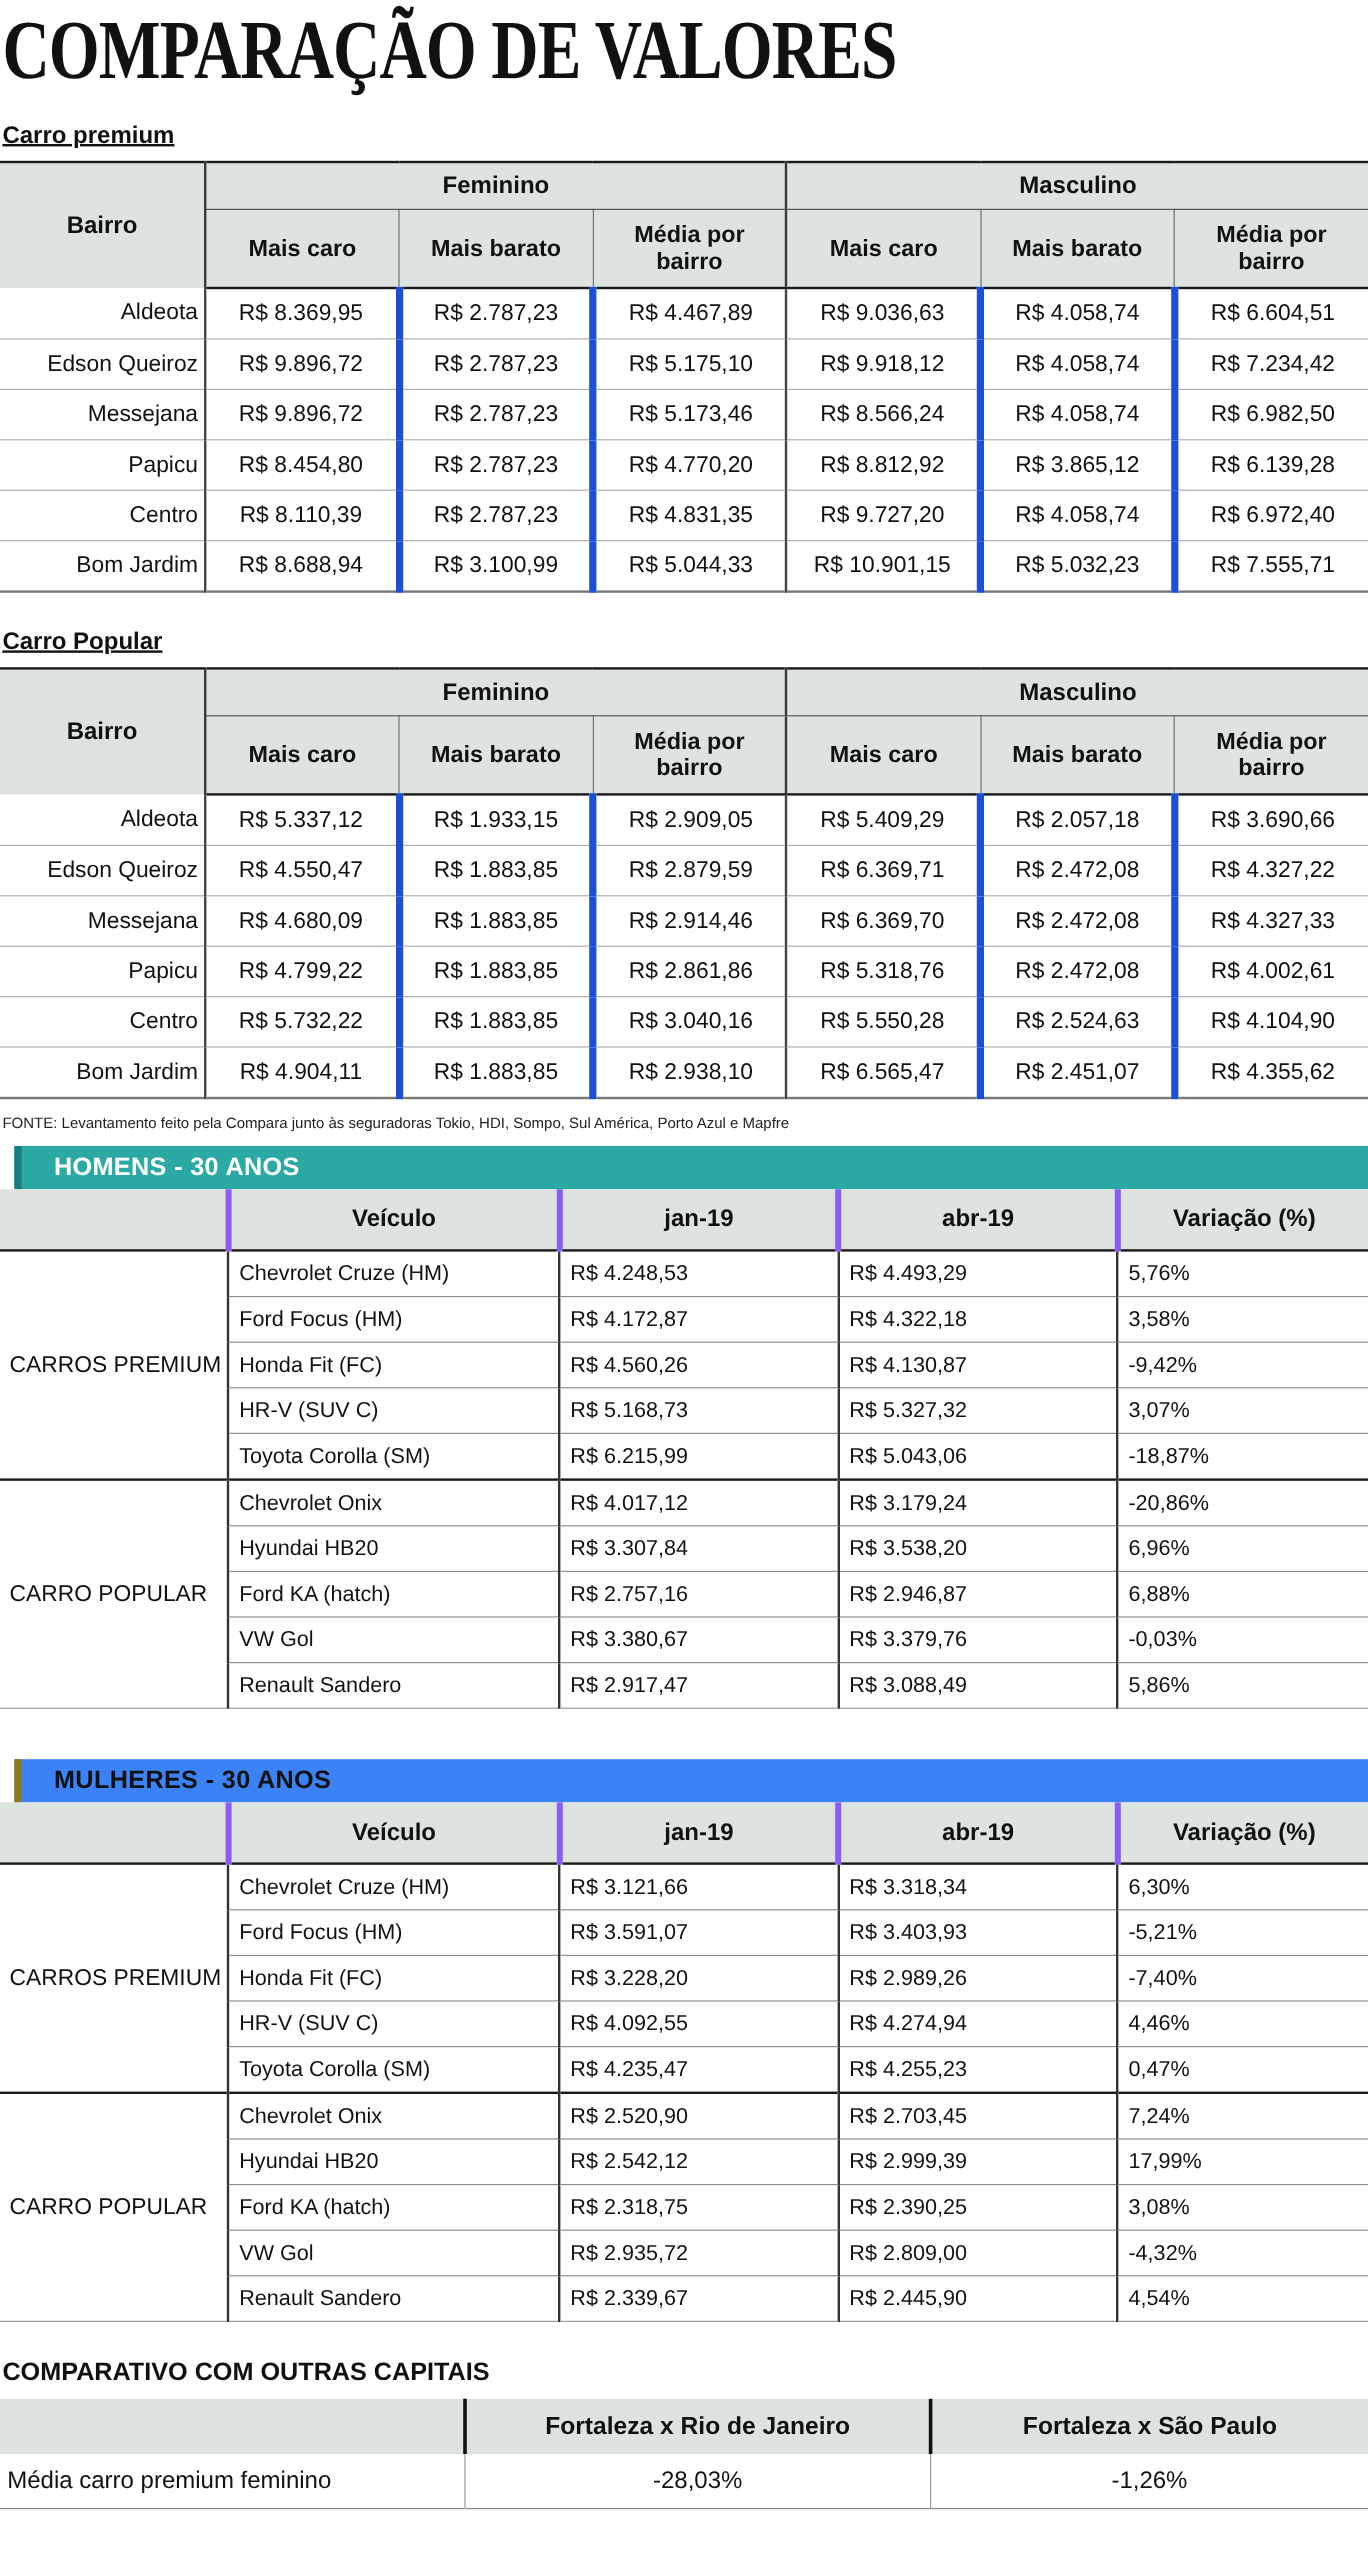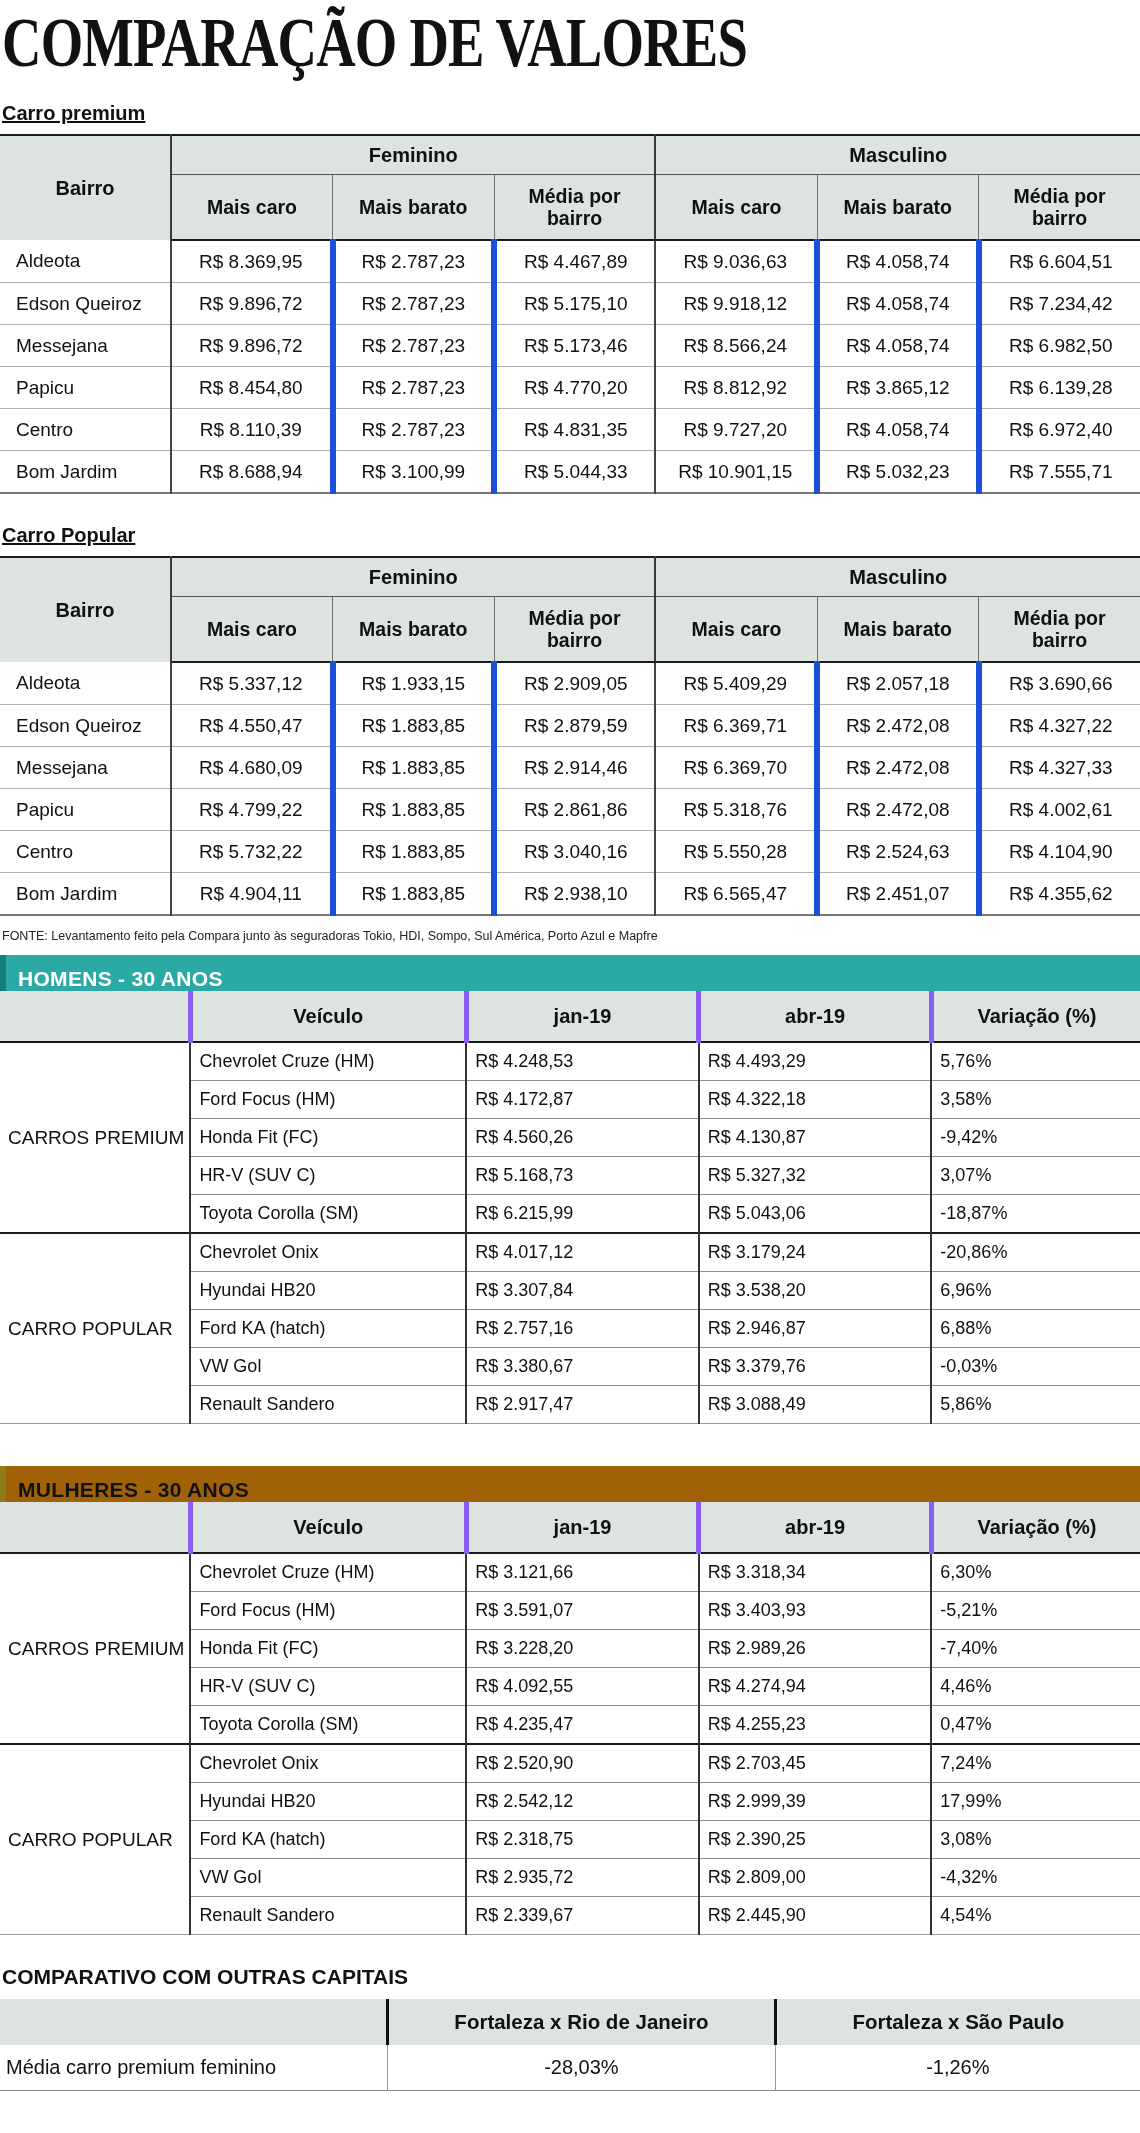--- a/index.html
+++ b/index.html
@@ -48,32 +48,33 @@
   table{border-collapse:collapse;width:100%;table-layout:fixed;}
   .btable{border-top:2px solid #1a1a1a;border-bottom:2px solid #777;}
   .btable thead th{background:#dde3df;font-weight:bold;}
   .btable .corner{font-size:20px;border-right:2px solid #3a3a3a;}
   .btable .grp{font-size:20px;height:36px;border-bottom:1.5px solid #555;}
   .btable .grp.gsplit{border-left:2px solid #3a3a3a;}
   .btable tr.sub th{height:60px;font-size:19.5px;line-height:1.15;vertical-align:middle;padding:2px 6px;border-bottom:2.5px solid #1a1a1a;}
   .btable tr.sub th.s0,.btable tr.sub th.s3{border-left:2px solid #3a3a3a;}
   .btable tr.sub th.s1,.btable tr.sub th.s2,.btable tr.sub th.s4,.btable tr.sub th.s5{border-left:1px solid #6e6e6e;}
   .btable td{height:37px;font-size:19px;text-align:center;padding:2px 5px;overflow:hidden;white-space:nowrap;}
-  .btable td.c0{text-align:left;padding-left:16px;}
+  .btable td.c0{text-align:right;padding-left:0;}
   .btable td.c1,.btable td.c4{border-left:2px solid #444;}
   .btable td.c2,.btable td.c3,.btable td.c5,.btable td.c6{border-left:6px solid #1d4ed8;}
   .btable tbody tr+tr td{border-top:1px solid #b0b0b0;}
   
   .banner{
-    height:36px;display:flex;align-items:flex-end;
-    padding-left:12px;font-size:21px;font-weight:bold;letter-spacing:.3px;
+    height:36px;display:flex;align-items:center;
+    padding-left:27px;font-size:21px;font-weight:bold;letter-spacing:.3px;
     box-sizing:border-box;
+    margin-left:12px;
   }
   .banner.teal{background:#2aa9a5;color:#fff;border-left:6px solid #157f7c;margin-top:12px;}
-  .banner.yellow{background:#a16207;color:#111;border-left:6px solid #8d7d1a;margin-top:42px;}
+  .banner.yellow{background:#3b82f6;color:#111;border-left:6px solid #8d7d1a;margin-top:42px;}
   
   .vtable{border-bottom:1px solid #999;}
   .vtable thead th{background:#dde3df;height:48px;font-size:20px;font-weight:bold;border-bottom:2px solid #1a1a1a;vertical-align:middle;}
   .vtable thead th+th{border-left:5px solid #8b5cf6;}
   .vtable td{height:33px;font-size:18px;padding:2px 8px;text-align:left;white-space:nowrap;overflow:hidden;}
   .vtable td.v0,.vtable td.v1,.vtable td.v2,.vtable td.v3{border-left:2px solid #333;}
   .vtable td.glabel{font-weight:normal;font-size:19px;line-height:1.25;vertical-align:middle;}
   .vtable td.rsep{border-top:1px solid #8f8f8f;}
   .vtable tr.gdiv td{border-top:2.5px solid #1a1a1a;}
   

